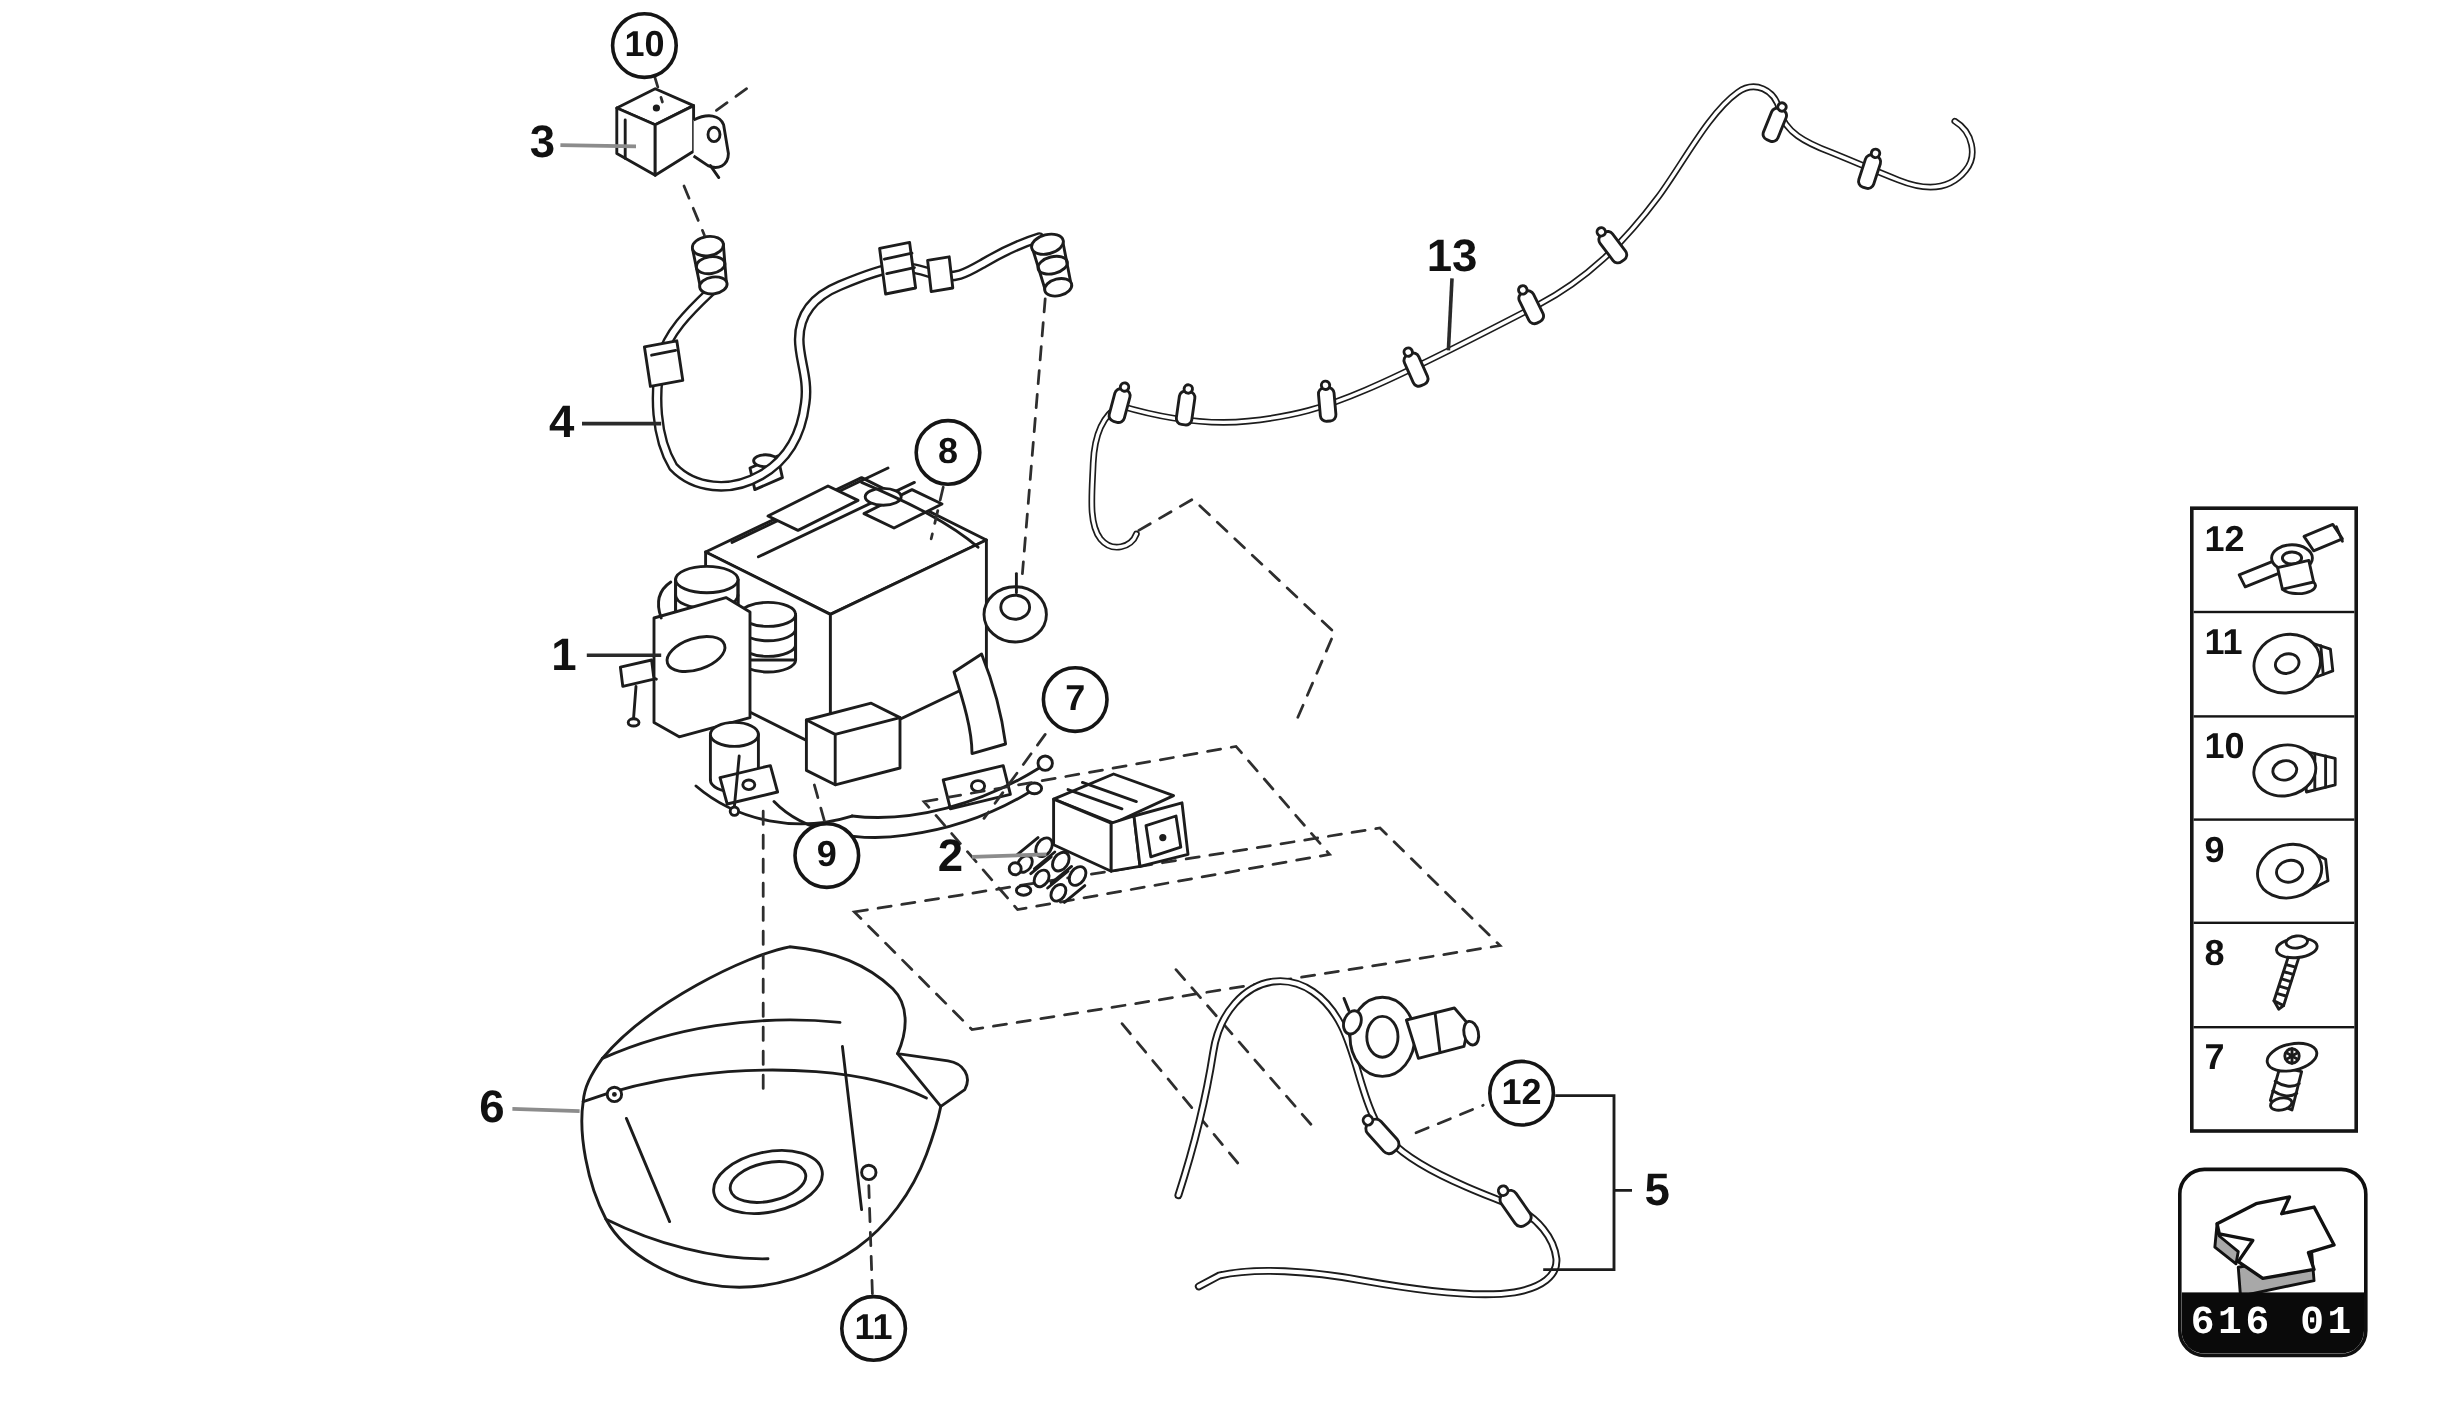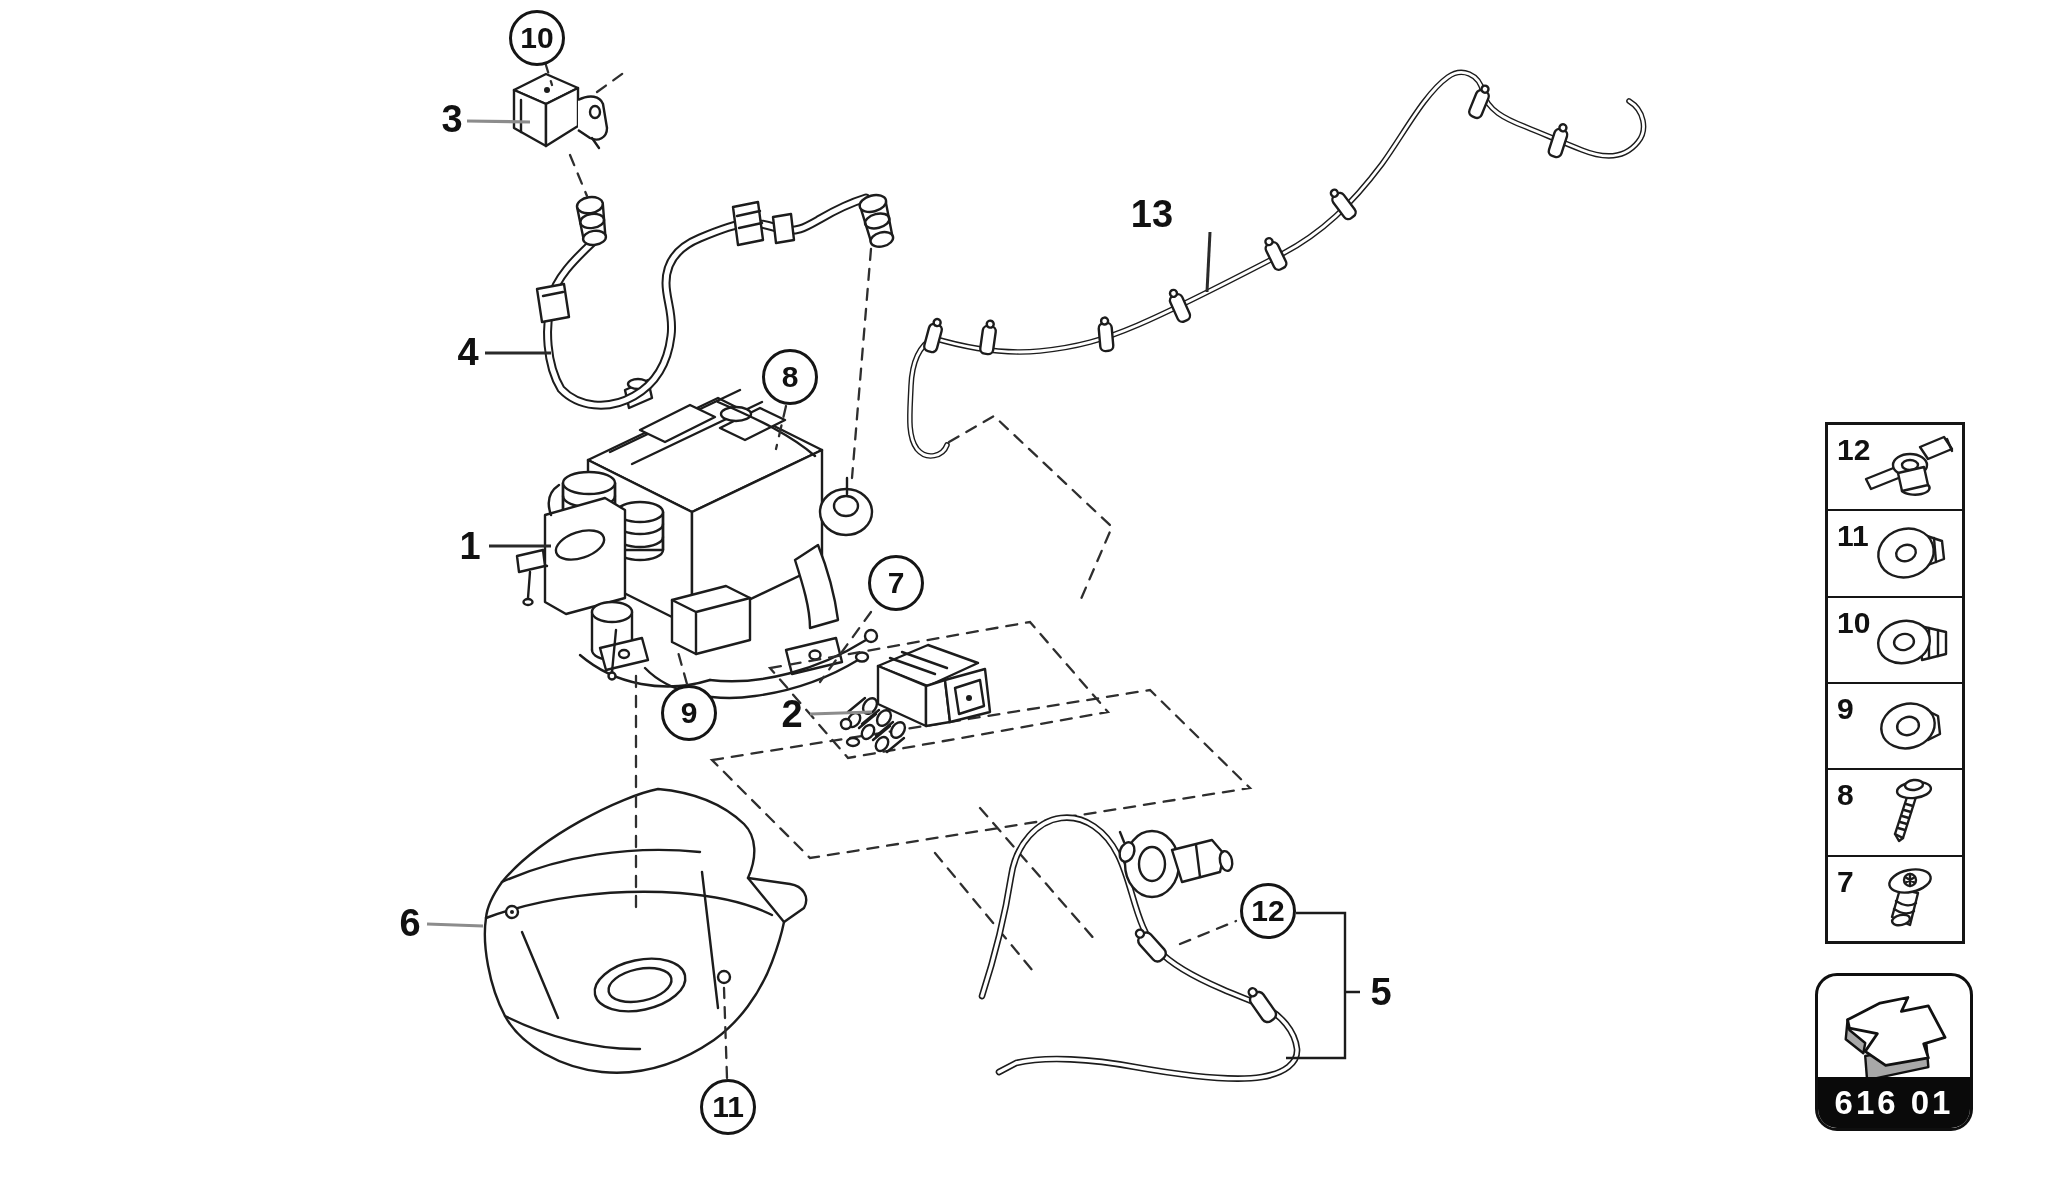--- a/index.html
+++ b/index.html
@@ -45,21 +45,21 @@
   }
   .legend-cell { position:relative; flex:1 1 0; border-bottom:2.5px solid #151515; }
   .legend-cell:last-child { border-bottom:none; }
   .legend-num { position:absolute; left:9px; top:8px; font-weight:bold; font-size:30px; color:#111; }
   .legend-icon { position:absolute; left:34px; top:2px; }
 
   
   .badge {
     position:absolute; left:1815px; top:973px; width:158px; height:158px;
     box-sizing:border-box; border:3.5px solid #0f0f0f; border-radius:22px;
-    background:#ffffff; overflow:hidden;
+    background:#ffffff; overflow:hidden;font-family:Liberation Mono, monospace;
   }
   .badge-art { position:absolute; left:0; top:0; width:100%; height:107px;
     display:flex; align-items:center; justify-content:center; }
   .badge-bar {
     position:absolute; left:0; right:0; bottom:0; height:51px; background:#0a0a0a;
     color:#ffffff; display:flex; align-items:center; justify-content:center;
     font-weight:bold; font-size:33px; letter-spacing:3px;
   }
 </style>
 </head>
@@ -284,21 +284,21 @@
   <div class="co-plain" style="left:452px;  top:119px;">3</div>
   <div class="co-plain" style="left:468px;  top:352px;">4</div>
   <div class="co-plain" style="left:1381px; top:992px;">5</div>
   <div class="co-plain" style="left:410px;  top:923px;">6</div>
   <div class="co-circle" style="left:896px;  top:583px;">7</div>
   <div class="co-circle" style="left:790px;  top:377px;">8</div>
   <div class="co-circle" style="left:689px;  top:713px;">9</div>
   <div class="co-circle" style="left:537px;  top:38px;">10</div>
   <div class="co-circle" style="left:728px;  top:1107px;">11</div>
   <div class="co-circle" style="left:1268px; top:911px;">12</div>
-  <div class="co-plain" style="left:1152px; top:214px;text-align:center;">13</div>
+  <div class="co-plain" style="left:1210px; top:214px;text-align:center;">13</div>
 
   <div class="legend">
 
     <div class="legend-cell">
       <span class="legend-num">12</span>
       <svg class="legend-icon" width="100" height="80" viewBox="0 0 100 80">
         <path class="fw" d="M4,52 L34,40 L39,50 L9,62 Z"></path>
         <path class="fw" d="M58,20 L82,10 L90,22 L66,32 Z"></path>
         <path class="ln" d="M85,12 L90,24"></path>
         <ellipse class="fw" cx="48" cy="38" rx="17" ry="11"></ellipse>

